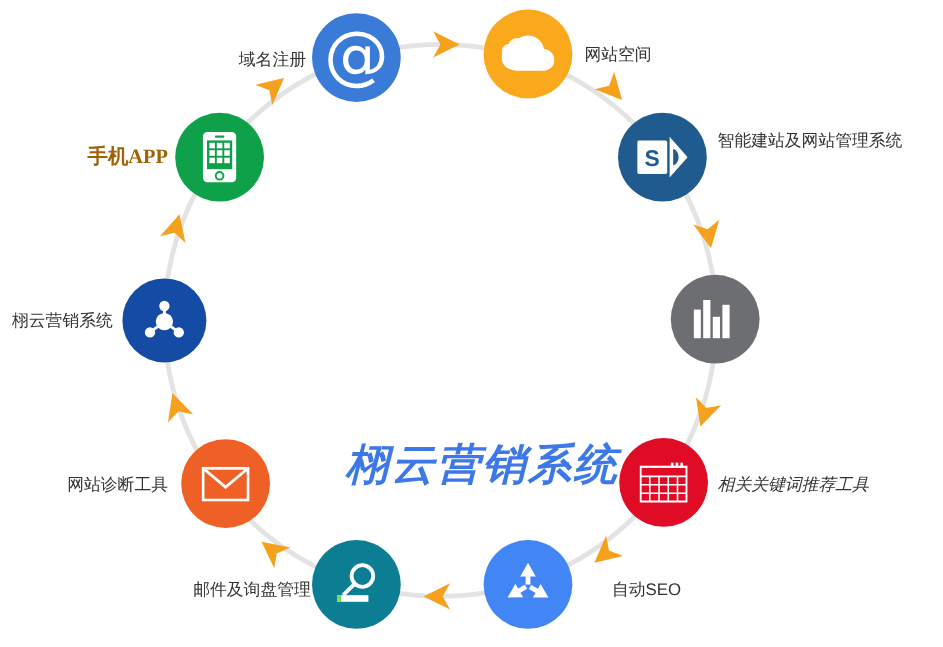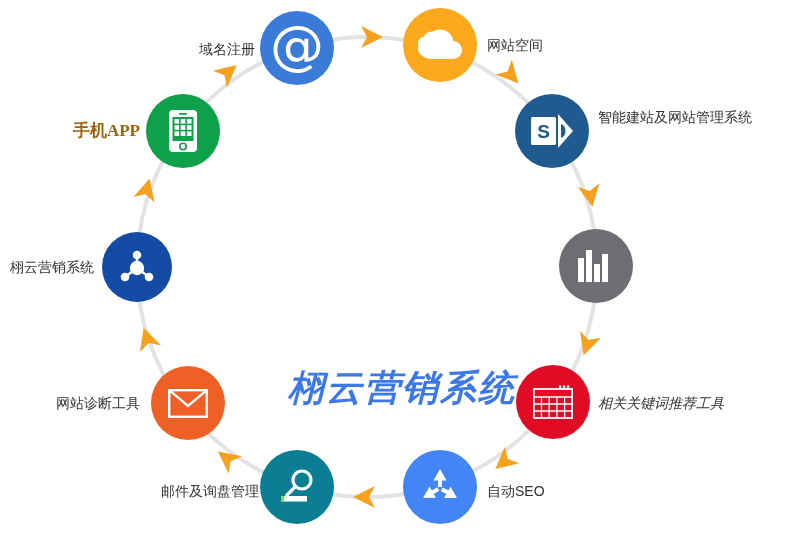--- a/index.html
+++ b/index.html
@@ -191,21 +191,21 @@
 
   <div class="node" style="left:403px; top:450px; width:74px; height:74px; background:#4285f4;">
     <svg width="38" height="38" viewBox="0 0 38 38">
       <g fill="#ffffff">
         <path d="M19 1 L25.5 12.5 L21 12.5 L21 19 L17 19 L17 12.5 L12.5 12.5 Z"></path>
         <path d="M2 30 L8.5 18.5 L10.7 22.4 L16.3 19.2 L18.3 22.7 L12.7 25.9 L15 29.8 Z"></path>
         <path d="M36 30 L23 30 L25.3 26.1 L19.7 22.9 L21.7 19.4 L27.3 22.6 L29.5 18.7 Z"></path>
       </g>
     </svg>
   </div>
-  <div class="node-label label-right" style="left:487px; top:484px;">自动SEO</div>
+  <div class="node-label label-right" style="left:510px; top:484px;">自动SEO</div>
 
   <div class="node" style="left:260px; top:450px; width:74px; height:74px; background:#0c7e93;">
     <svg width="36" height="36" viewBox="0 0 36 36">
       <circle cx="23" cy="11" r="9" fill="none" stroke="#ffffff" stroke-width="3.2"></circle>
       <line x1="16.5" y1="17.5" x2="7" y2="27" stroke="#ffffff" stroke-width="3.2"></line>
       <rect x="2" y="27" width="26" height="5.5" fill="#ffffff"></rect>
       <rect x="2" y="27" width="3.2" height="5.5" fill="#7fd44f"></rect>
     </svg>
   </div>
   <div class="node-label label-left" style="left:161px; top:484px; width:93px;">邮件及询盘管理</div>

